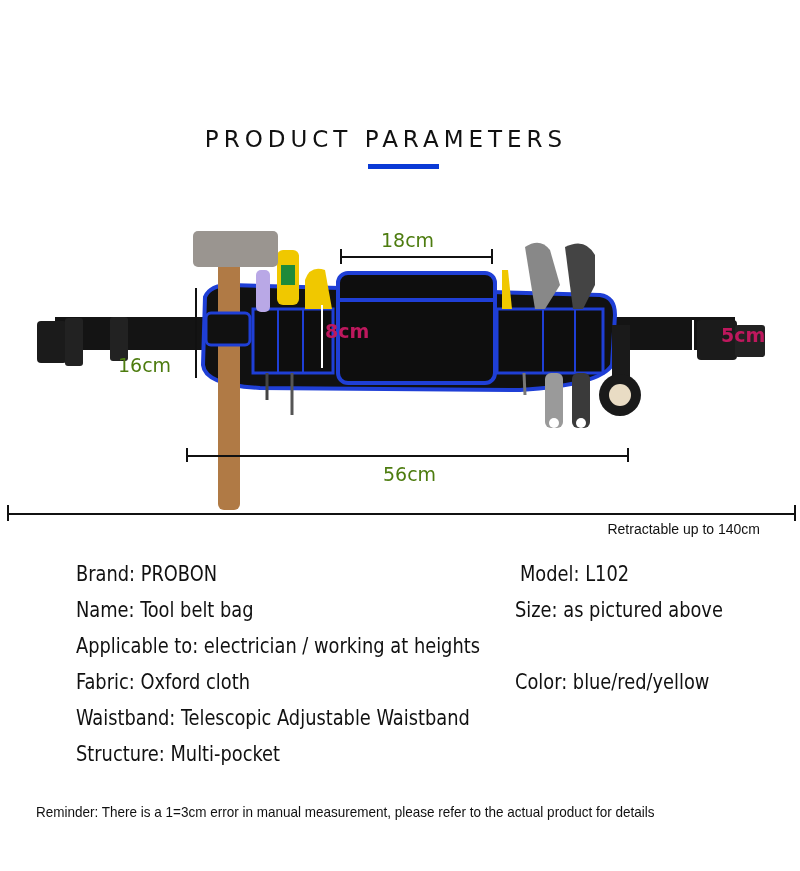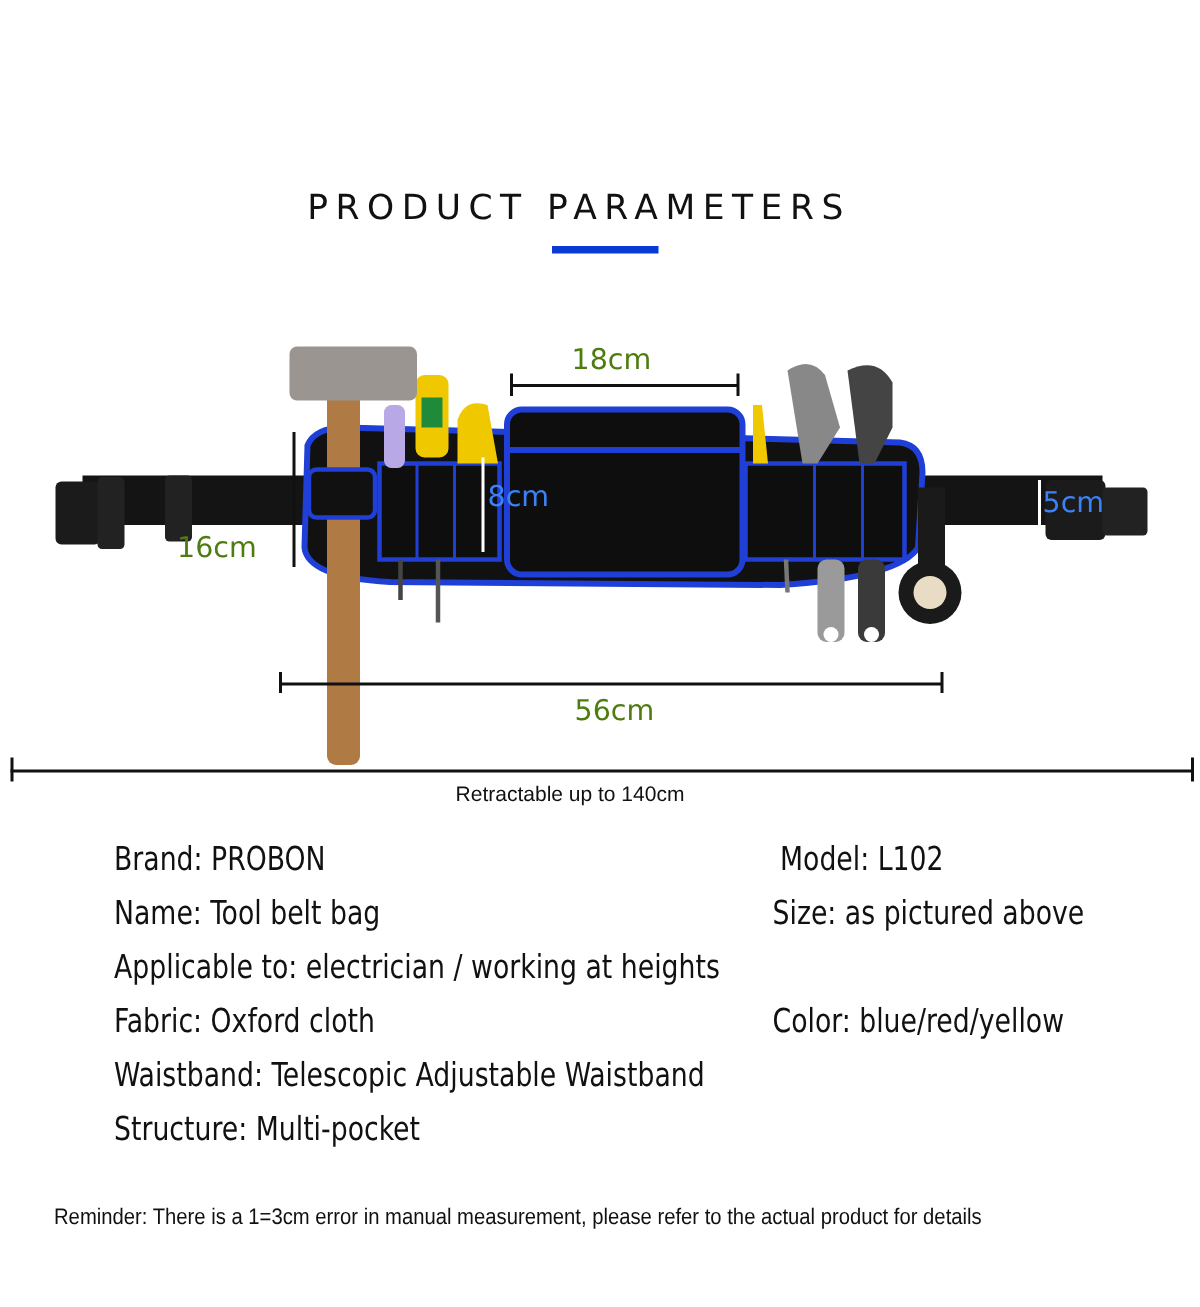--- a/index.html
+++ b/index.html
@@ -1,21 +1,21 @@
 <!DOCTYPE html>
 <html><head>
 <meta charset="utf-8">
 <style>
   html,body{margin:0;padding:0;background:#fff;}
   body{width:800px;height:871px;position:relative;overflow:hidden;font-family:"Liberation Sans",sans-serif;color:#111;}
   .abs{position:absolute;}
   .title{left:0;width:772px;top:126px;text-align:center;font-size:23px;letter-spacing:5px;color:#111;font-family:"DejaVu Sans",sans-serif;}
   .underline{left:368px;top:164px;width:71px;height:5px;background:#0a3ad6;}
   .dim{font-family:"DejaVu Sans",sans-serif;font-size:19px;color:#4d7c0f;}
-  .dim.white{color:#3b82f6;}
+  .dim.white{color:#be185d;font-weight:bold;}
   .hline{height:1.5px;background:#111;}
   .vline{width:1.5px;background:#111;}
   .spec{font-family:"DejaVu Sans Condensed","DejaVu Sans",sans-serif;font-size:22px;color:#111;white-space:nowrap;transform:scaleX(0.9);transform-origin:left center;}
   .note{font-size:14px;}
 </style>
 </head>
 <body>
 
 <div class="abs title">PRODUCT PARAMETERS</div>
 <div class="abs underline"></div>
@@ -74,31 +74,31 @@
 <div class="abs vline" style="left:491px;top:249px;height:15px"></div>
 <div class="abs dim" style="left:381px;top:229px">18cm</div>
 
 <div class="abs vline" style="left:195px;top:288px;height:90px"></div>
 <div class="abs dim" style="left:118px;top:354px">16cm</div>
 
 <div class="abs vline" style="left:321px;top:305px;height:63px;background:#fff"></div>
 <div class="abs dim white" style="left:325px;top:320px">8cm</div>
 
 <div class="abs vline" style="left:692px;top:320px;height:32px;background:#fff"></div>
-<div class="abs dim white" style="left:695px;top:324px">5cm</div>
+<div class="abs dim white" style="left:721px;top:324px">5cm</div>
 
 <div class="abs hline" style="left:186px;top:455px;width:442px"></div>
 <div class="abs vline" style="left:186px;top:448px;height:14px"></div>
 <div class="abs vline" style="left:627px;top:448px;height:14px"></div>
 <div class="abs dim" style="left:383px;top:463px">56cm</div>
 
 <div class="abs hline" style="left:7px;top:513px;width:788px"></div>
 <div class="abs vline" style="left:7px;top:505px;height:16px"></div>
 <div class="abs vline" style="left:794px;top:505px;height:16px"></div>
-<div class="abs note" style="left:0;width:760px;top:521px;text-align:center">Retractable up to 140cm</div>
+<div class="abs note" style="left:0;width:760px;top:521px;text-align:right">Retractable up to 140cm</div>
 
 <div class="abs spec" style="left:76px;top:561px">Brand: PROBON</div>
 <div class="abs spec" style="left:520px;top:561px">Model: L102</div>
 <div class="abs spec" style="left:76px;top:597px">Name: Tool belt bag</div>
 <div class="abs spec" style="left:515px;top:597px">Size: as pictured above</div>
 <div class="abs spec" style="left:76px;top:633px">Applicable to: electrician / working at heights</div>
 <div class="abs spec" style="left:76px;top:669px">Fabric: Oxford cloth</div>
 <div class="abs spec" style="left:515px;top:669px">Color: blue/red/yellow</div>
 <div class="abs spec" style="left:76px;top:705px">Waistband: Telescopic Adjustable Waistband</div>
 <div class="abs spec" style="left:76px;top:741px">Structure: Multi-pocket</div>

